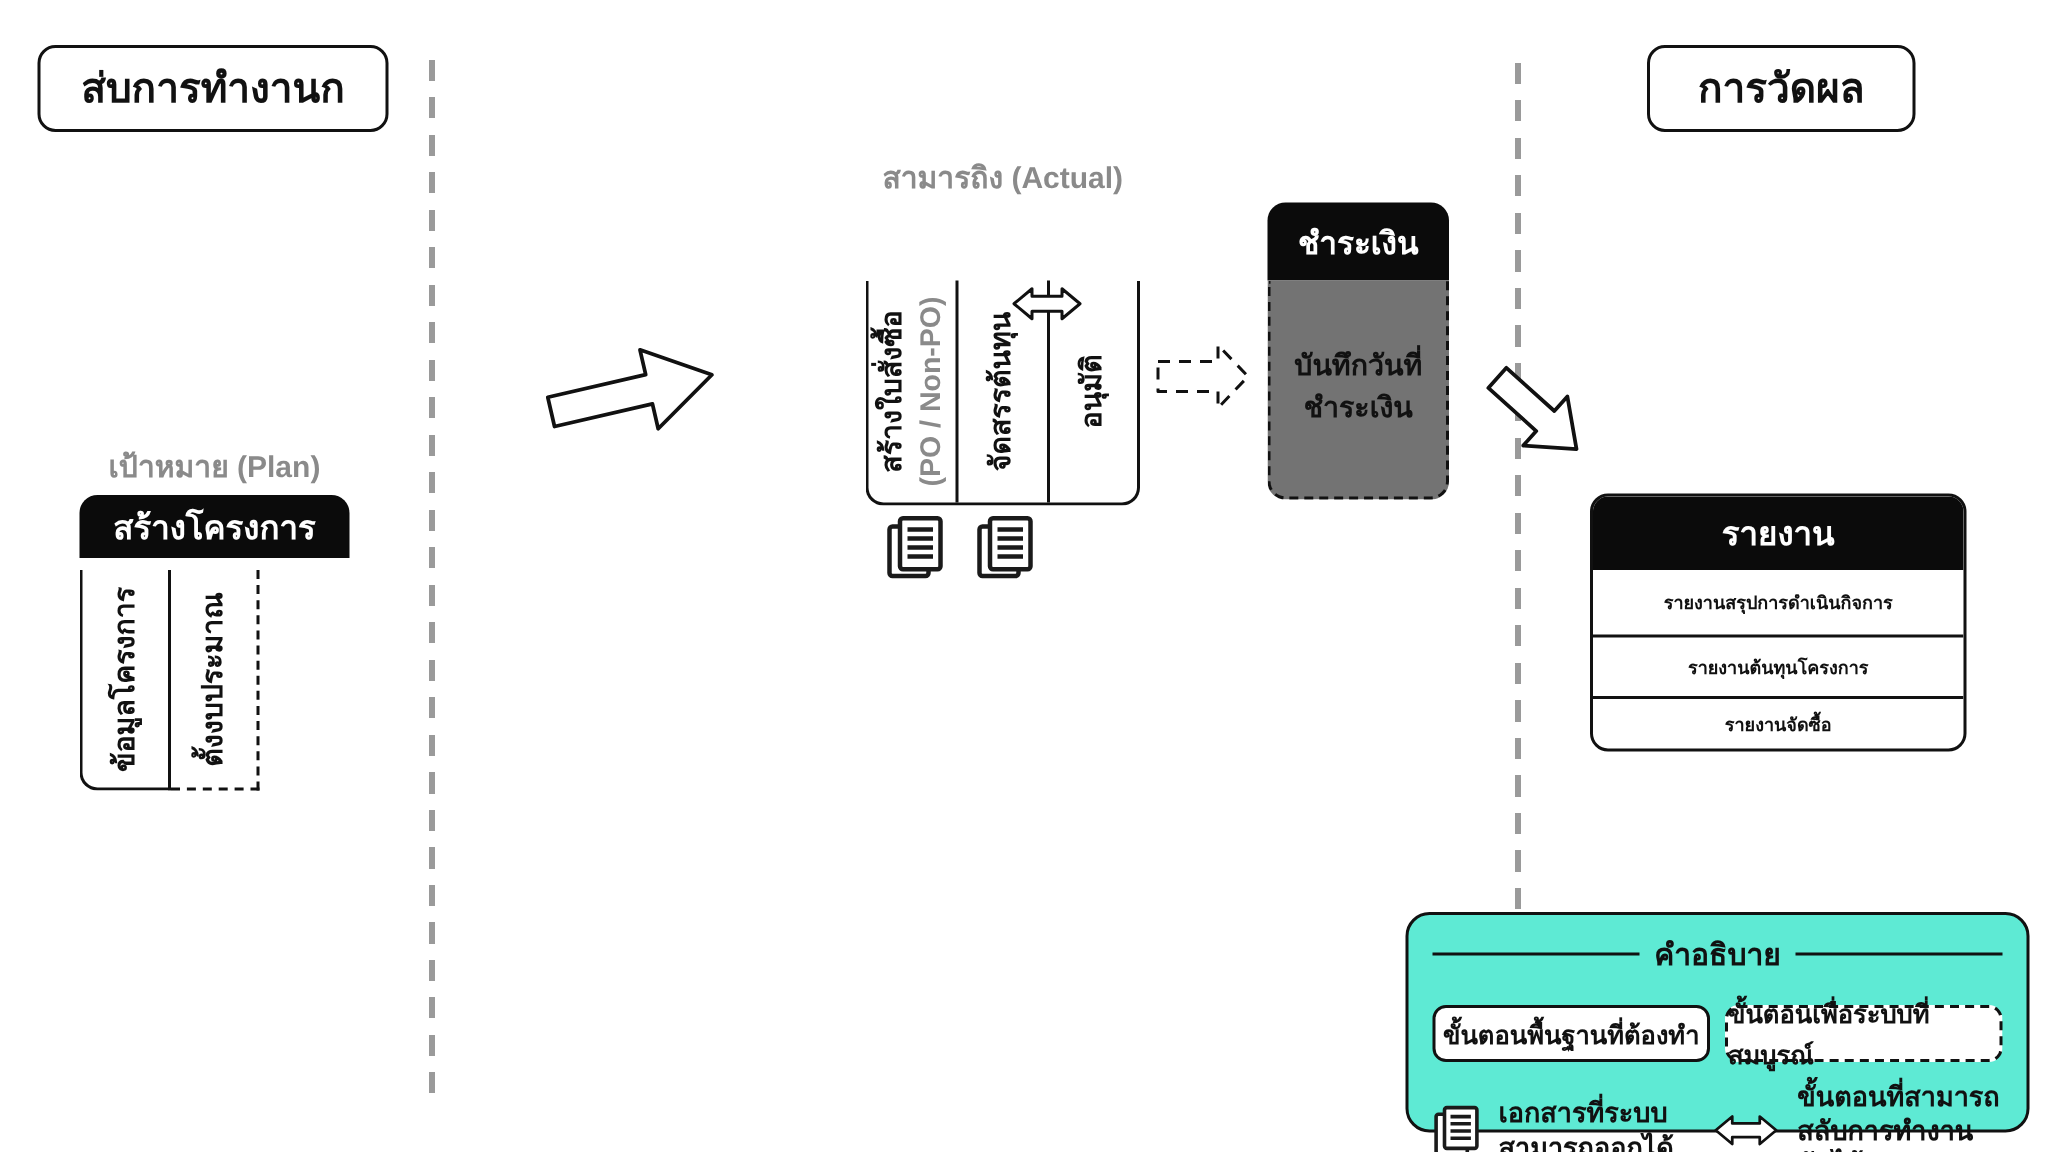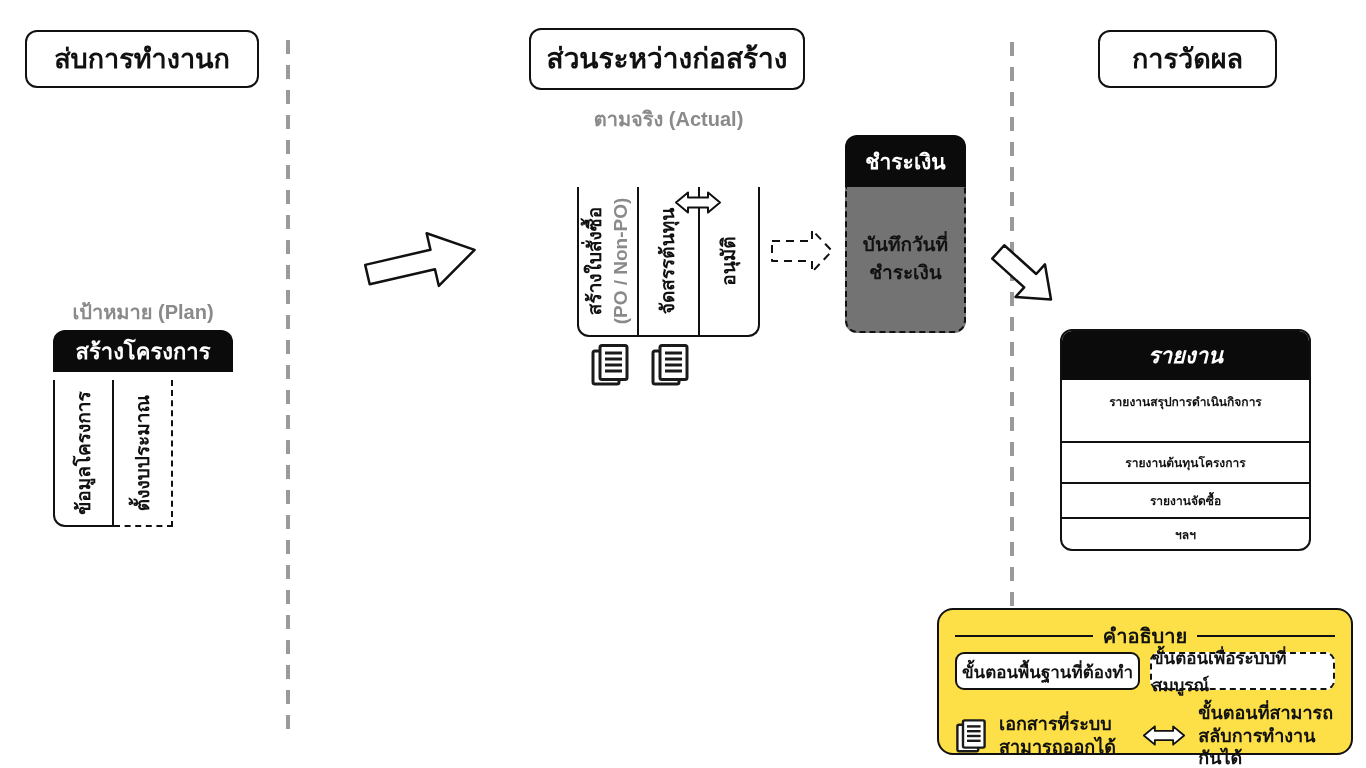--- a/index.html
+++ b/index.html
@@ -37,45 +37,44 @@
   .cost-body .col + .col{border-left:2px solid #111;}
 
   
   .payment-body{border:2px dashed #111;border-top:none;border-radius:0 0 12px 12px;background:#737373;
     display:flex;align-items:center;justify-content:center;text-align:center;
     font-size:19px;font-weight:600;white-space:pre-line;line-height:1.45;}
 
   
   .report-box{border:2px solid #111;border-radius:12px;background:#fff;overflow:hidden;}
   .report-header{background:#0b0b0b;color:#fff;display:flex;align-items:center;justify-content:center;
-    font-weight:700;font-size:22px;font-style:italic;}
+    font-weight:700;font-size:22px;}
   .report-row{display:flex;align-items:center;justify-content:center;font-size:12px;font-weight:600;
     border-top:2px solid #111;}
 
   
-  .legend-box{border:2px solid #111;border-radius:16px;background:#fde047;padding:10px 16px 12px 16px;box-sizing:border-box;}
+  .legend-box{border:2px solid #111;border-radius:16px;background:#5eead4;padding:10px 16px 12px 16px;box-sizing:border-box;}
   .legend-title-row{display:flex;align-items:center;gap:10px;}
   .legend-line{flex:1;height:2px;background:#111;}
   .legend-title{font-size:20px;font-weight:600;}
-  .legend-items{display:flex;gap:10px;margin-top:0;}
+  .legend-items{display:flex;gap:10px;margin-top:18px;}
   .legend-item{flex:1;height:34px;display:flex;align-items:center;justify-content:center;
     font-size:17px;font-weight:600;border-radius:9px;background:#fff;}
   .legend-item.solid{border:2px solid #111;}
   .legend-item.dashed{border:2px dashed #111;}
   .legend-bottom{display:flex;align-items:center;margin-top:12px;gap:12px;}
   .legend-caption{font-size:18px;font-weight:600;line-height:1.25;white-space:pre-line;}
 </style>
 </head>
 <body>
 
 <div id="canvas">
 
   <div class="abs section-header" style="left:25px;top:30px;width:230px;height:54px;">ส่บการทำงานก</div>
 
-  <div class="abs section-header" style="left:529px;top:28px;width:272px;height:58px;font-size:28px;">ส่วนระหว่างก่อสร้าง</div>
 
   <div class="abs section-header" style="left:1098px;top:30px;width:175px;height:54px;">การวัดผล</div>
 
   <div class="abs vdivider" style="left:286px;top:40px;height:692px;"></div>
   <div class="abs vdivider" style="left:1010px;top:42px;height:566px;"></div>
 
   <div class="abs stage-label" style="left:53px;top:299px;width:180px;">เป้าหมาย (Plan)</div>
 
   <div class="abs box-header" style="left:53px;top:330px;width:180px;height:42px;font-size:22px;">สร้างโครงการ</div>
 
@@ -85,21 +84,21 @@
     </div>
     <div class="col plan-col2">
       <div class="vtext">ตั้งงบประมาณ</div>
     </div>
   </div>
 
   <svg class="abs" style="left:363px;top:228px;transform:rotate(-13deg);" width="118" height="68" viewBox="0 0 118 68">
     <path d="M3 24 L70 24 L70 7 L113 34 L70 61 L70 44 L3 44 Z" fill="#fff" stroke="#111" stroke-width="2.5" stroke-linejoin="round"></path>
   </svg>
 
-  <div class="abs stage-label" style="left:577px;top:106px;width:183px;">ตามจริง (Actual)</div>
+  <div class="abs stage-label" style="left:577px;top:106px;width:183px;">สามารถิง (Actual)</div>
 
 
   <div class="abs cols cost-body" style="left:577px;top:187px;width:183px;height:150px;box-sizing:border-box;">
     <div class="col">
       <div class="vtext">
         <div>สร้างใบสั่งซื้อ</div>
         <div class="sub">(PO / Non-PO)</div>
       </div>
     </div>
     <div class="col">
@@ -140,23 +139,22 @@
   <div class="abs payment-body" style="left:845px;top:187px;width:121px;height:146px;box-sizing:border-box;">บันทึกวันที่
 ชำระเงิน</div>
 
   <svg class="abs" style="left:986px;top:250px;transform:rotate(42deg);" width="78" height="52" viewBox="0 0 78 52">
     <path d="M3 17 L46 17 L46 4 L74 26 L46 48 L46 35 L3 35 Z" fill="#fff" stroke="#111" stroke-width="2.5" stroke-linejoin="round"></path>
   </svg>
 
   <div class="abs report-box" style="left:1060px;top:329px;width:247px;">
     <div class="report-header" style="height:49px;">รายงาน</div>
     <div class="report-row" style="height:43px;border-top:none;">รายงานสรุปการดำเนินกิจการ</div>
-    <div class="report-row" style="height:39px;margin-top:18px;">รายงานต้นทุนโครงการ</div>
+    <div class="report-row" style="height:39px;">รายงานต้นทุนโครงการ</div>
     <div class="report-row" style="height:33px;">รายงานจัดซื้อ</div>
-    <div class="report-row" style="height:30px;">ฯลฯ</div>
   </div>
 
   <div class="abs legend-box" style="left:937px;top:608px;width:416px;height:147px;">
     <div class="legend-title-row">
       <div class="legend-line"></div>
       <div class="legend-title">คำอธิบาย</div>
       <div class="legend-line"></div>
     </div>
     <div class="legend-items">
       <div class="legend-item solid">ขั้นตอนพื้นฐานที่ต้องทำ</div>

